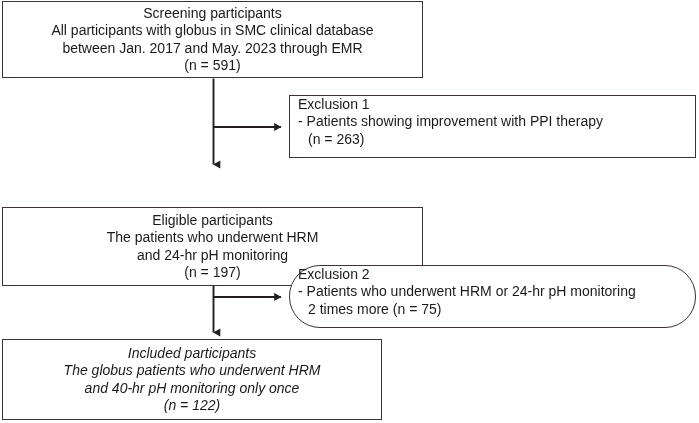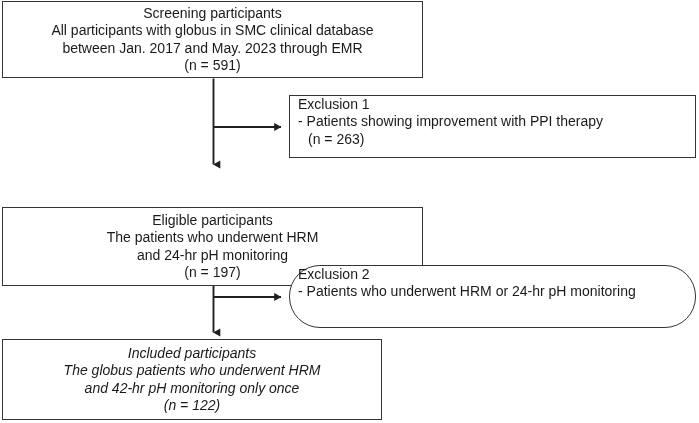--- a/index.html
+++ b/index.html
@@ -104,22 +104,23 @@
   <div class="node node-main" style="left:2px; top:171px; width:421px; height:79px;margin-top:36px;">
     <div class="node-line">Eligible participants</div>
     <div class="node-line">The patients who underwent HRM</div>
     <div class="node-line">and 24-hr pH monitoring</div>
     <div class="node-line">(n = 197)</div>
   </div>
 
   <div class="node node-side" style="left:289px; top:265px; width:407px; height:63px;border-radius:31px;">
     <div class="node-line side-title">Exclusion 2</div>
     <div class="node-line side-body">- Patients who underwent HRM or 24-hr pH monitoring</div>
+    <div class="node-line side-cont">2 times more (n = 75)</div>
   </div>
 
   <div class="node node-main" style="left:2px; top:339px; width:380px; height:81px;font-style:italic;">
     <div class="node-line">Included participants</div>
     <div class="node-line">The globus patients who underwent HRM</div>
-    <div class="node-line">and 42-hr pH monitoring only once</div>
+    <div class="node-line">and 40-hr pH monitoring only once</div>
     <div class="node-line">(n = 122)</div>
   </div>
 
 </div>
 
 </body></html>

